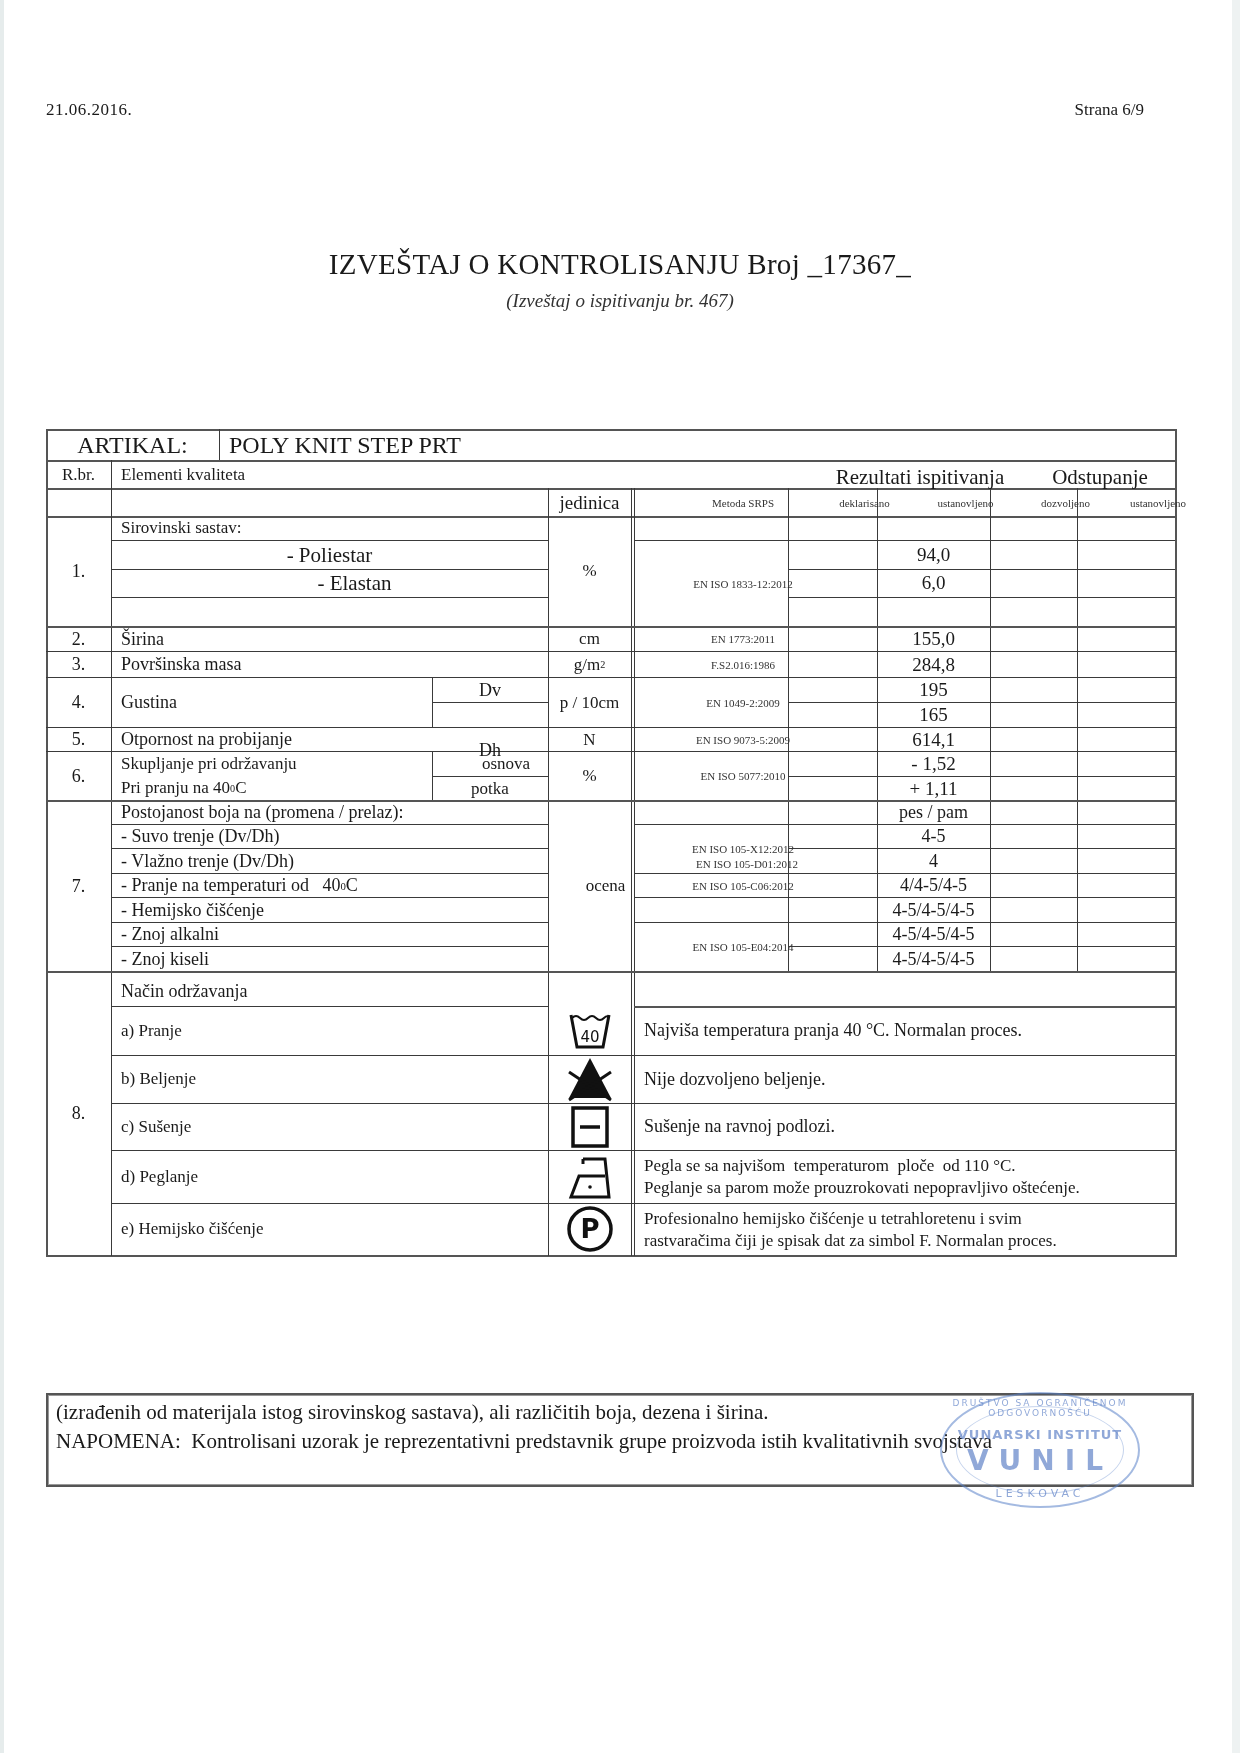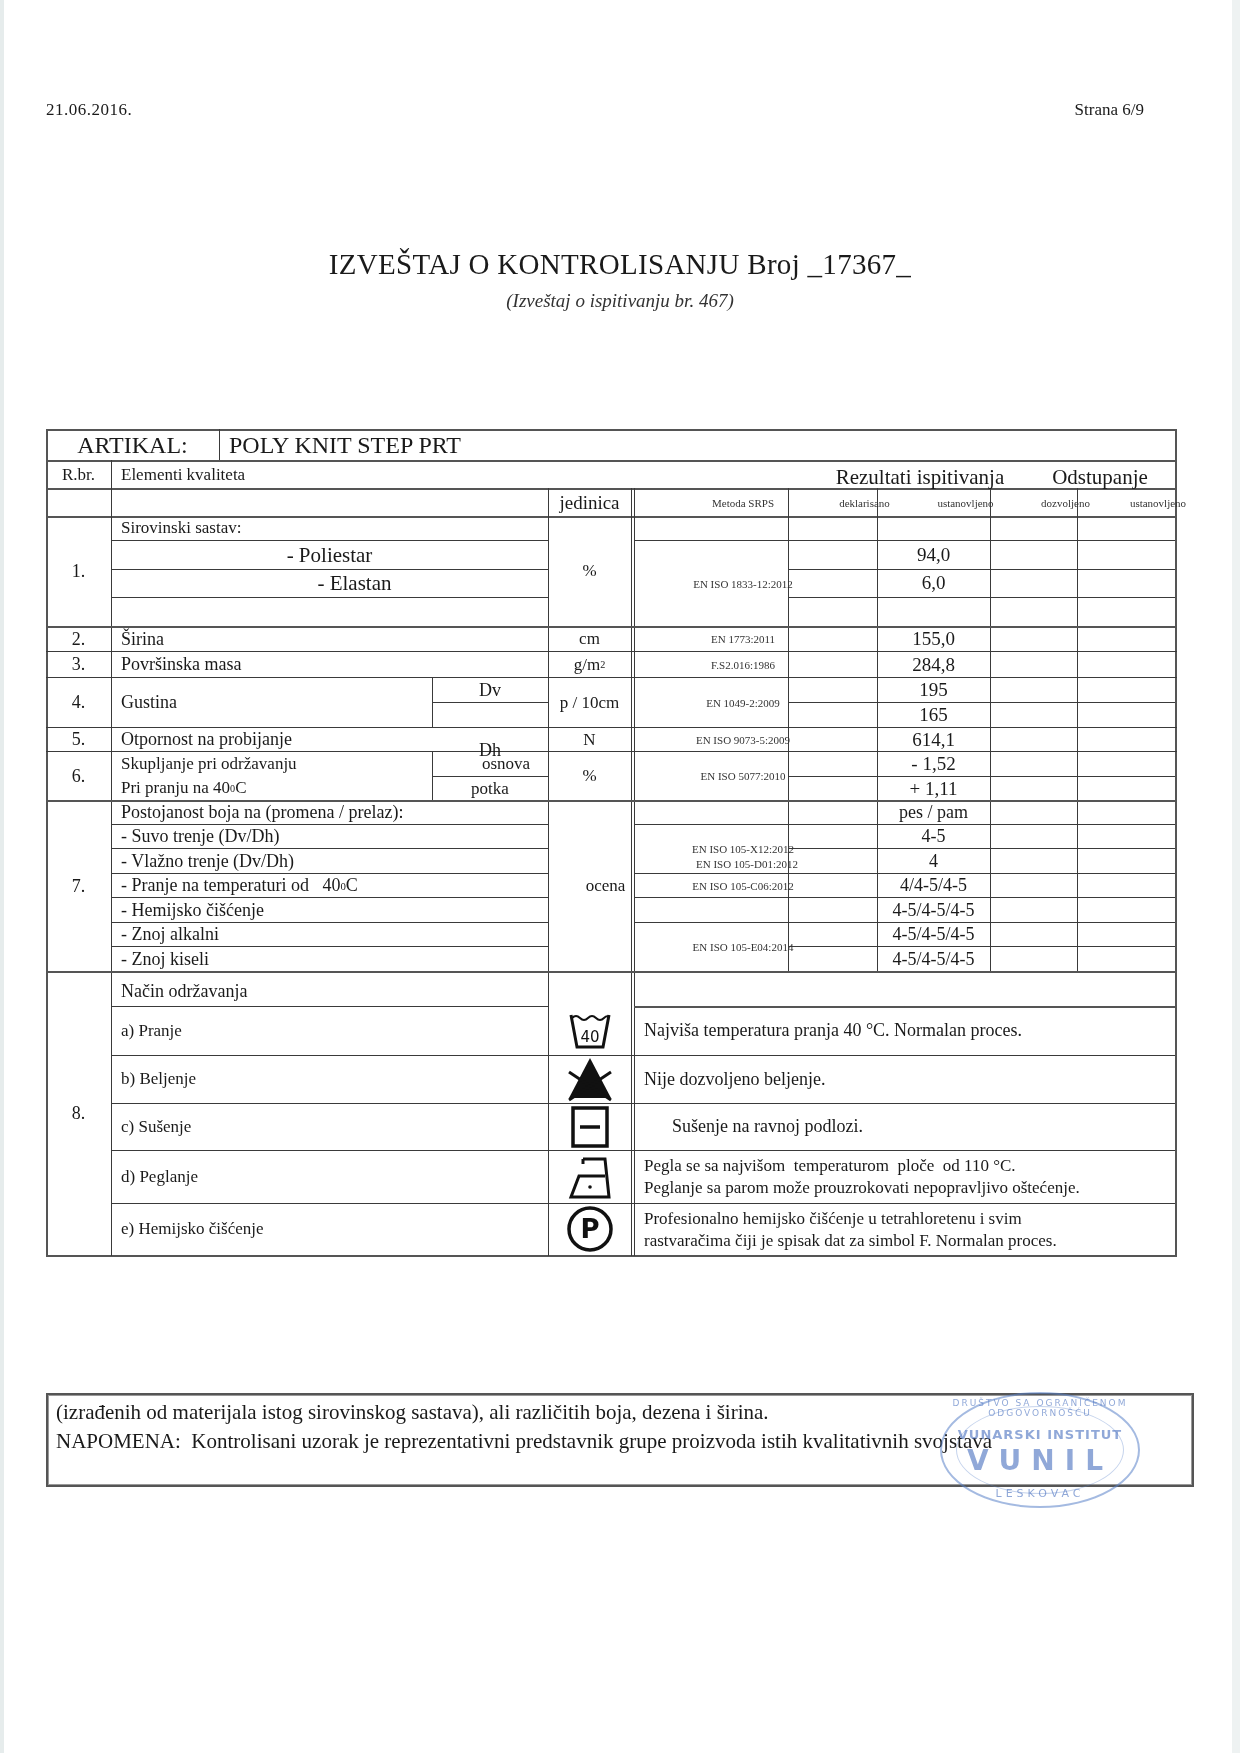--- a/index.html
+++ b/index.html
@@ -256,21 +256,21 @@
   </div>
   <div class="cell l f18" style="left:634px; top:1055px; width:541px; height:48px;">Nije dozvoljeno beljenje.</div>
 
   <div class="cell l f17" style="left:111px; top:1103px; width:437px; height:47px;">c) Sušenje</div>
   <div class="cell c" style="left:548px; top:1103px; width:83px; height:47px;">
     <svg width="40" height="44" viewBox="0 0 40 44">
       <rect x="3" y="3" width="34" height="38" fill="none" stroke="#111" stroke-width="3.5"></rect>
       <line x1="10" y1="22" x2="30" y2="22" stroke="#111" stroke-width="3.5"></line>
     </svg>
   </div>
-  <div class="cell l f18" style="left:634px; top:1103px; width:541px; height:47px;margin-left:28px;">Sušenje na ravnoj podlozi.</div>
+  <div class="cell l f18" style="left:634px; top:1103px; width:541px; height:47px;">Sušenje na ravnoj podlozi.</div>
 
   <div class="cell l f17" style="left:111px; top:1150px; width:437px; height:53px;">d) Peglanje</div>
   <div class="cell c" style="left:548px; top:1150px; width:83px; height:53px;">
     <svg width="46" height="46" viewBox="0 0 46 46">
       <path d="M16 5 L38 5 L42 43 L4 43 L12 22 L38 22" fill="none" stroke="#111" stroke-width="3"></path>
       <path d="M16 5 L16 10" stroke="#111" stroke-width="3"></path>
       <circle cx="23" cy="33" r="1.8" fill="#111"></circle>
     </svg>
   </div>
   <div class="cell l f17 wrap" style="left:634px; top:1151px; width:541px; height:52px; flex-direction:column; align-items:flex-start; justify-content:center;">

